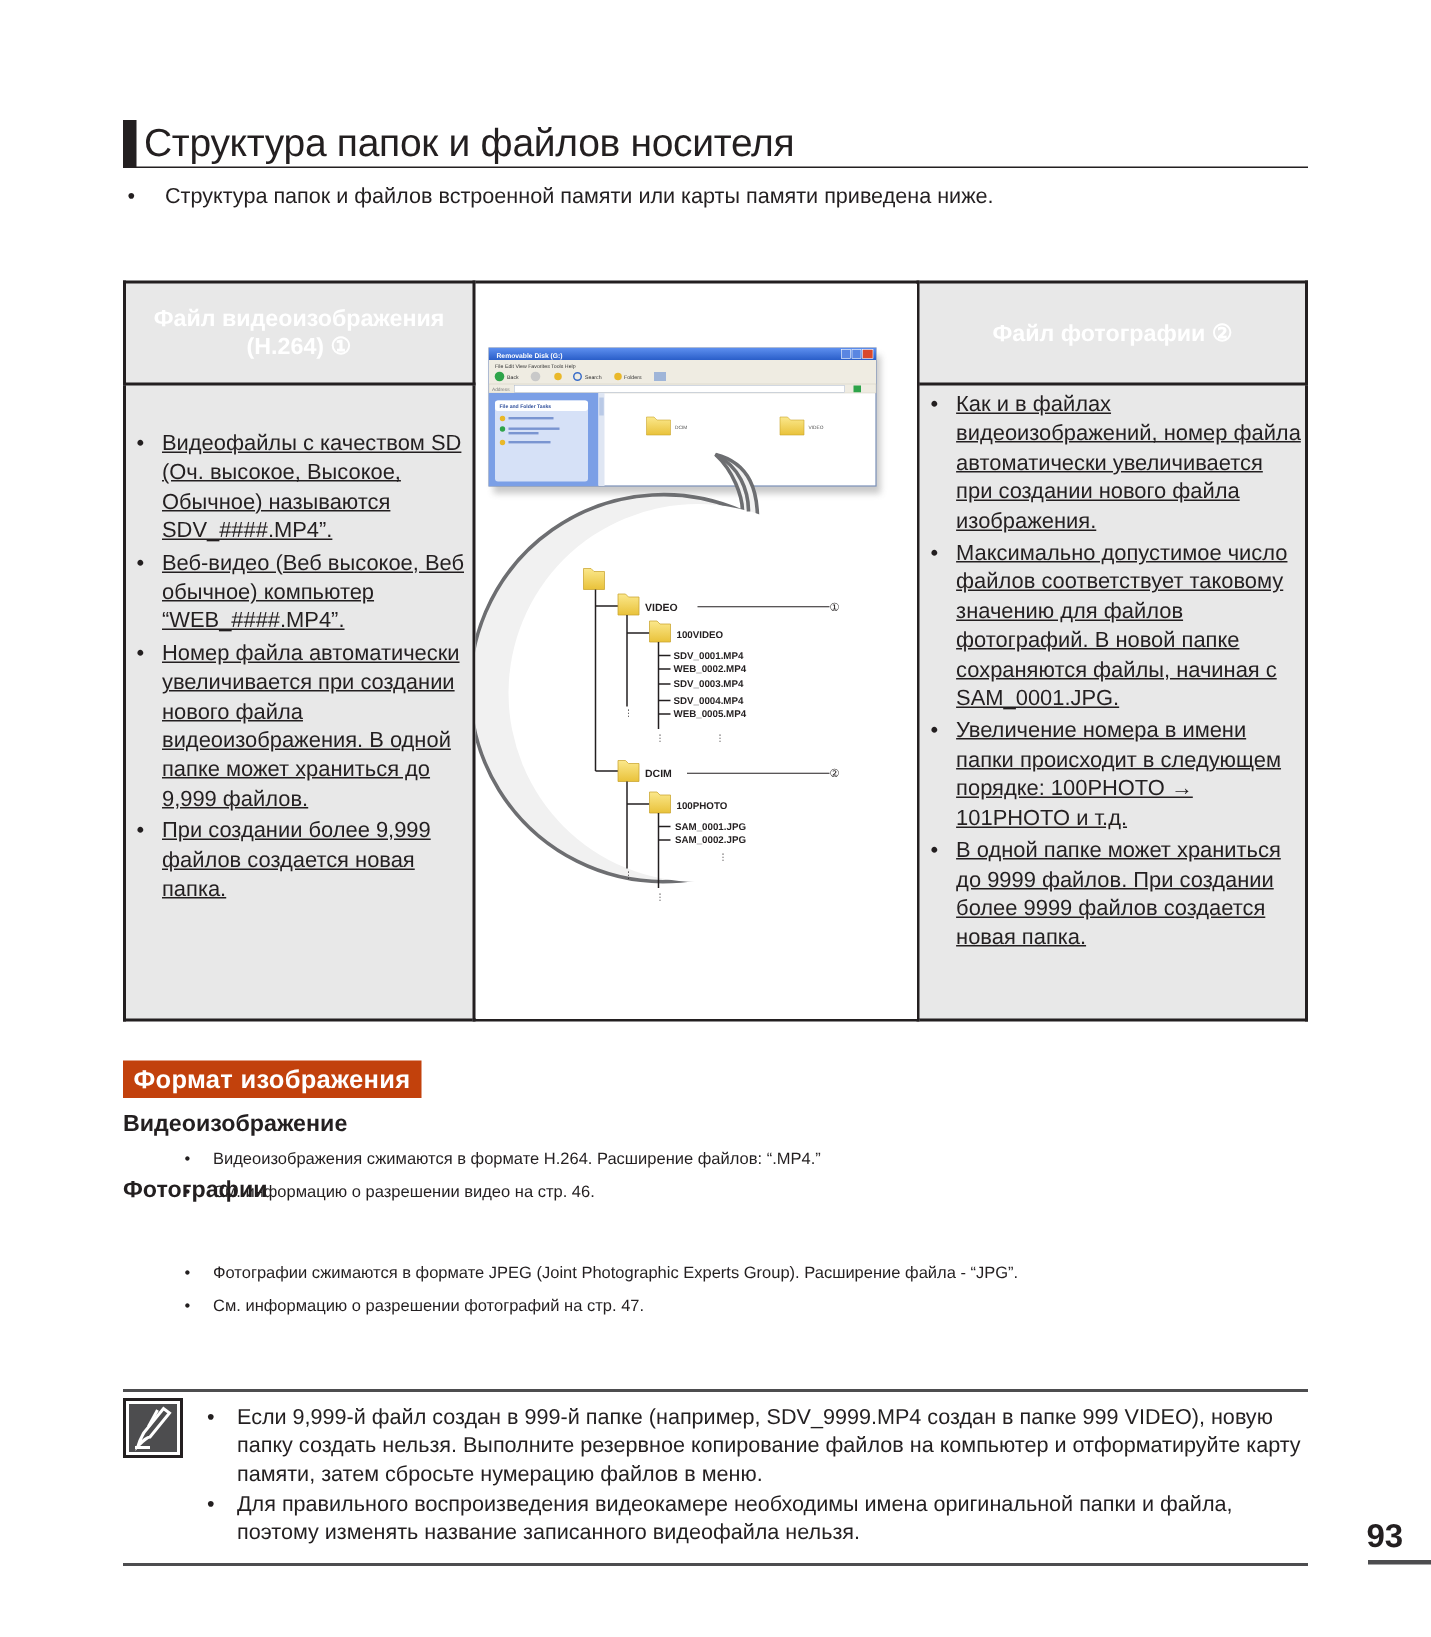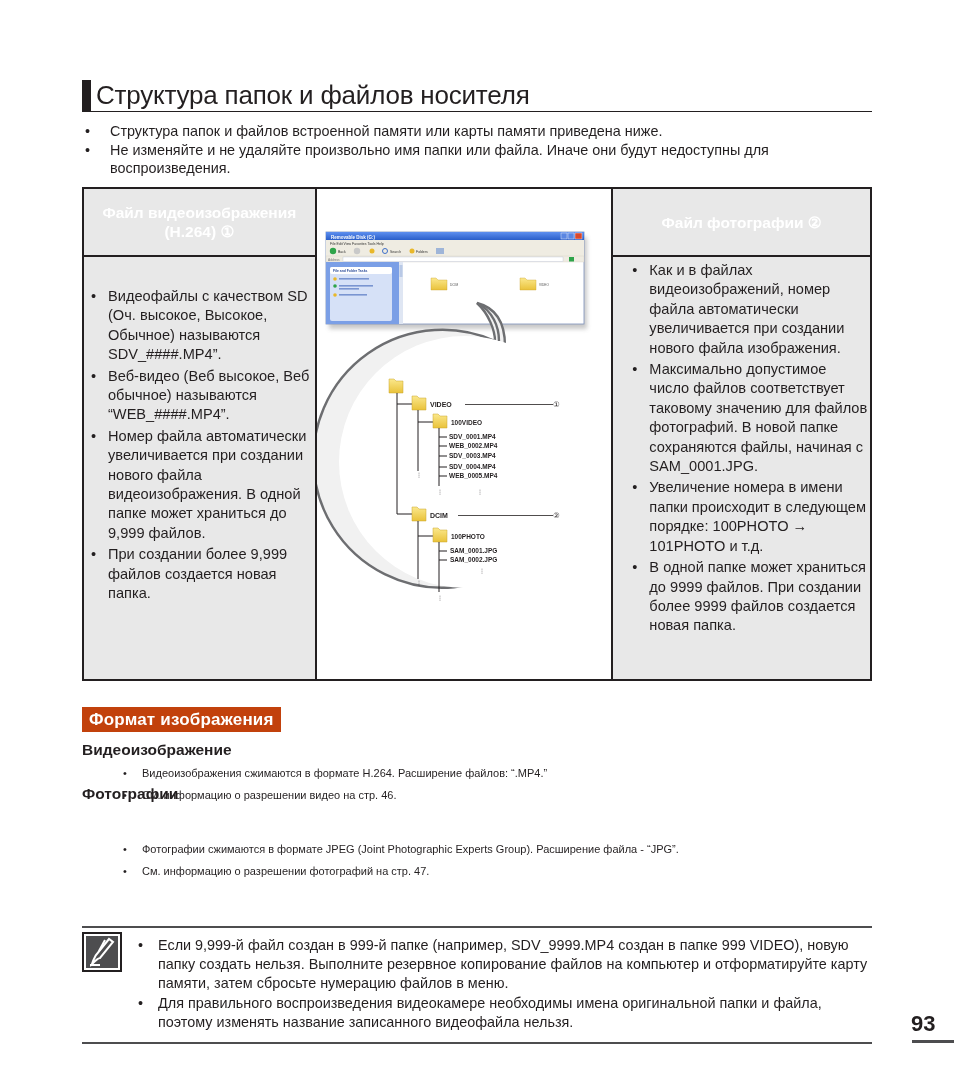--- a/index.html
+++ b/index.html
@@ -16,22 +16,22 @@
 
   table.struct { position: absolute; left: 82px; top: 187px; width: 790px; height: 494px; border-collapse: collapse; }
   table.struct td { border: 2px solid #231f20; vertical-align: top; }
   .hdr { background: #4d4d4f; color: #ffffff; font-weight: bold; font-size: 15.5px; line-height: 19px; text-align: center; height: 68px; vertical-align: middle !important; padding: 0 6px; }
   .col-l { width: 233px; background: #e8e8e8; }
   .col-c { width: 298px; background: #ffffff; position: relative; }
   .col-r { width: 259px; background: #e8e8e8; }
   .bul { font-size: 14.6px; line-height: 19.4px; }
   .bul li { list-style: none; position: relative; padding-left: 22px; margin-bottom: 2px; }
   .bul li::before { content: "•"; position: absolute; left: 5px; top: 0; }
-  .col-l .bul { padding: 30px 2px 0 2px; }
-  .col-r .bul { padding: 4px 2px 0 14px; }
+  .col-l .bul { padding: 30px 2px 0 2px; text-decoration: underline; }
+  .col-r .bul { padding: 4px 2px 0 2px; text-decoration: underline; }
 
   .diagram { position: absolute; left: 0; top: 0; width: 298px; height: 494px; }
 
   .section-badge { position: absolute; left: 82px; top: 707px; height: 25px; background: #c2410c; color: #fff; font-weight: bold; font-size: 17px; line-height: 25px; padding: 0 7px; letter-spacing: 0.2px; }
   .subhead { position: absolute; left: 82px; font-weight: bold; font-size: 15.5px; line-height: 20px; }
   .sub-list { position: absolute; left: 122px; width: 740px; font-size: 11px; line-height: 22px; }
   .sub-list li { list-style: none; position: relative; padding-left: 20px; }
   .sub-list li::before { content: "•"; position: absolute; left: 1px; top: 0; }
 
   .note { position: absolute; left: 82px; top: 926px; width: 790px; height: 118px; border-top: 2px solid #4d4d4f; border-bottom: 2px solid #4d4d4f; }
@@ -47,21 +47,20 @@
 </head>
 <body>
 
 <div class="title-wrap">
   <div class="title-bar"></div>
   <h1 class="title">Структура папок и файлов носителя</h1>
 </div>
 
 <ul class="intro">
   <li>Структура папок и файлов встроенной памяти или карты памяти приведена ниже.</li>
-  <li>Не изменяйте и не удаляйте произвольно имя папки или файла. Иначе они будут недоступны для воспроизведения.</li>
 </ul>
 
 <table class="struct">
   <tbody>
       <tr>
     <td class="hdr col-l">Файл видеоизображения (H.264) ①</td>
     <td class="col-c" rowspan="2">
       <svg class="diagram" viewBox="0 0 298 494" width="298" height="494" xmlns="http://www.w3.org/2000/svg">
         <defs>
           <linearGradient id="xpTitle" x1="0" y1="0" x2="0" y2="1">
@@ -178,21 +177,21 @@
           <text x="162" y="384" font-size="6" font-weight="normal">⋮</text>
         </g>
       </svg>
     </td>
     <td class="hdr col-r">Файл фотографии ②</td>
   </tr>
   <tr>
     <td class="col-l">
       <ul class="bul">
         <li>Видеофайлы с качеством SD (Оч. высокое, Высокое, Обычное) называются SDV_####.MP4”.</li>
-        <li>Веб-видео (Веб высокое, Веб обычное) называются “WEB_####.MP4”.</li>
+        <li>Веб-видео (Веб высокое, Веб обычное) компьютер “WEB_####.MP4”.</li>
         <li>Номер файла автоматически увеличивается при создании нового файла видеоизображения. В одной папке может храниться до 9,999 файлов.</li>
         <li>При создании более 9,999 файлов создается новая папка.</li>
       </ul>
     </td>
     <td class="col-r">
       <ul class="bul">
         <li>Как и в файлах видеоизображений, номер файла автоматически увеличивается при создании нового файла изображения.</li>
         <li>Максимально допустимое число файлов соответствует таковому значению для файлов фотографий. В новой папке сохраняются файлы, начиная с SAM_0001.JPG.</li>
         <li>Увеличение номера в имени папки происходит в следующем порядке: 100PHOTO → 101PHOTO и т.д.</li>
         <li>В одной папке может храниться до 9999 файлов. При создании более 9999 файлов создается новая папка.</li>

